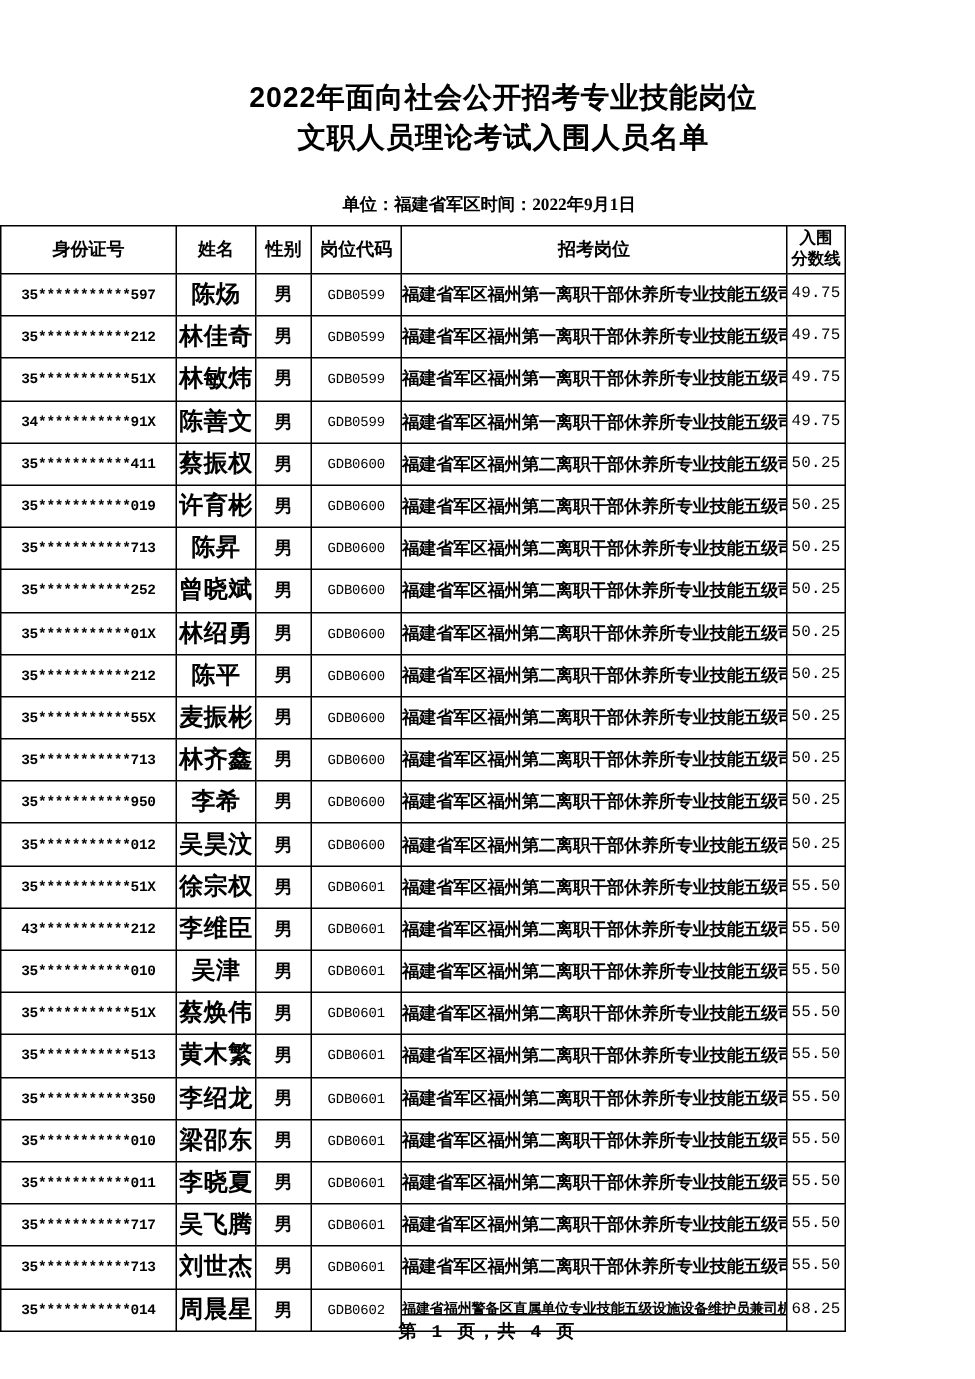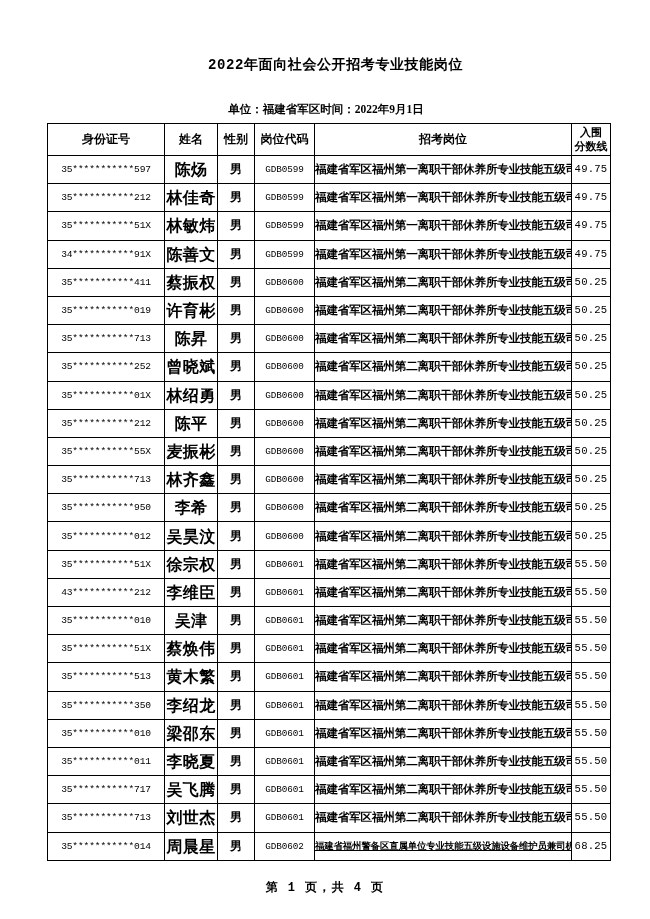--- a/index.html
+++ b/index.html
@@ -21,23 +21,23 @@
     box-sizing: border-box;
     padding: 0;
     position: relative;
   }
   
   .title-block {
     text-align: center;
     padding-top: 52px;
   }
   .title-line {
-    font-family: Liberation Mono, monospace;
-    font-weight: bold;
-    font-size: 14px;
+    font-family: Liberation Sans, sans-serif;
+    font-weight: bold;
+    font-size: 19px;
     letter-spacing: 0.6px;
     line-height: 27px;
     padding-left: 21px;
   }
   
   .meta-row {
     margin-top: 23px;
     padding-left: 48px;
     padding-right: 46px;
     display: flex;
@@ -46,21 +46,20 @@
     font-size: 11.5px;
     font-weight: bold;
     font-family: "Liberation Serif", "DejaVu Serif", serif;
   }
   .meta-left, .meta-right {
     white-space: nowrap;
   }
   
   .table-wrap {
     margin-top: 6px;
-    padding-left: 47px;
     padding-right: 46px;
   }
   table.roster {
     border-collapse: collapse;
     width: 557px;
     table-layout: fixed;
     border: 1px solid #000;
   }
   table.roster th,
   table.roster td {
@@ -88,20 +87,21 @@
   th.c-score .hdr2 {
     display: block;
     font-size: 11px;
     line-height: 13.5px;
   }
 
   td.v-id {
     font-family: "Liberation Mono", "DejaVu Sans Mono", monospace;
     font-size: 9.6px;
     letter-spacing: -0.15px;
+    font-weight: bold;
   }
   td.v-name {
     font-size: 16px;
     font-weight: bold;
     letter-spacing: 0.3px;
   }
   td.v-sex {
     font-size: 12px;
     font-weight: bold;
   }
@@ -141,20 +141,21 @@
     font-family: Liberation Mono, monospace;
   }
 </style>
 </head>
 <body>
 
 <div class="page">
 
   <div class="title-block">
     <div class="title-line">2022年面向社会公开招考专业技能岗位</div>
+    <div class="title-line">文职人员理论考试入围人员名单</div>
   </div>
 
   <div class="meta-row">
     <div class="meta-left">单位：福建省军区</div>
     <div class="meta-right">时间：2022年9月1日</div>
   </div>
 
   <div class="table-wrap">
     <table class="roster">
       <thead>

